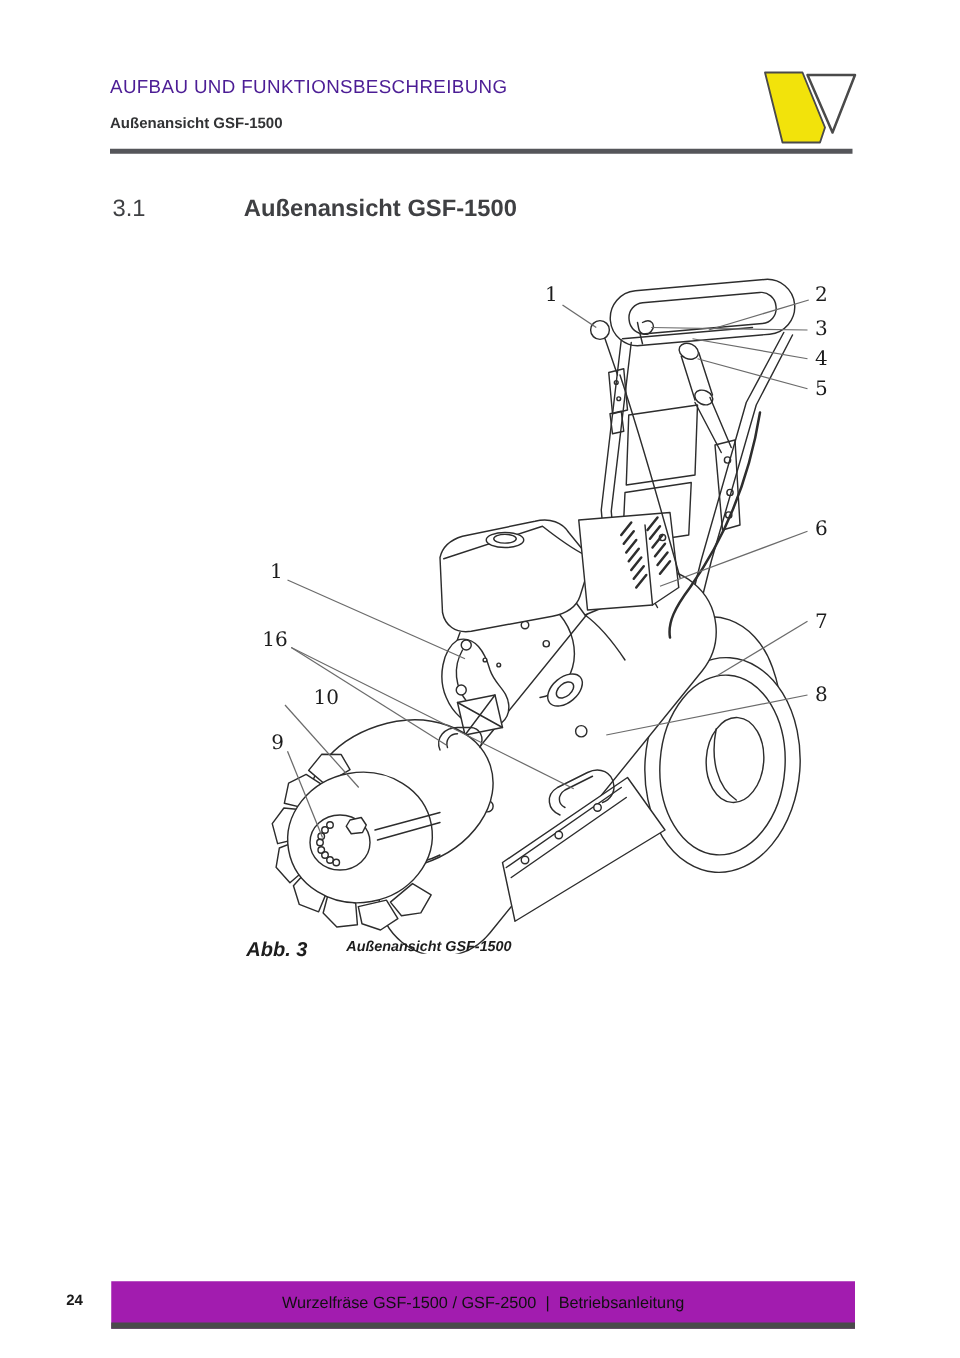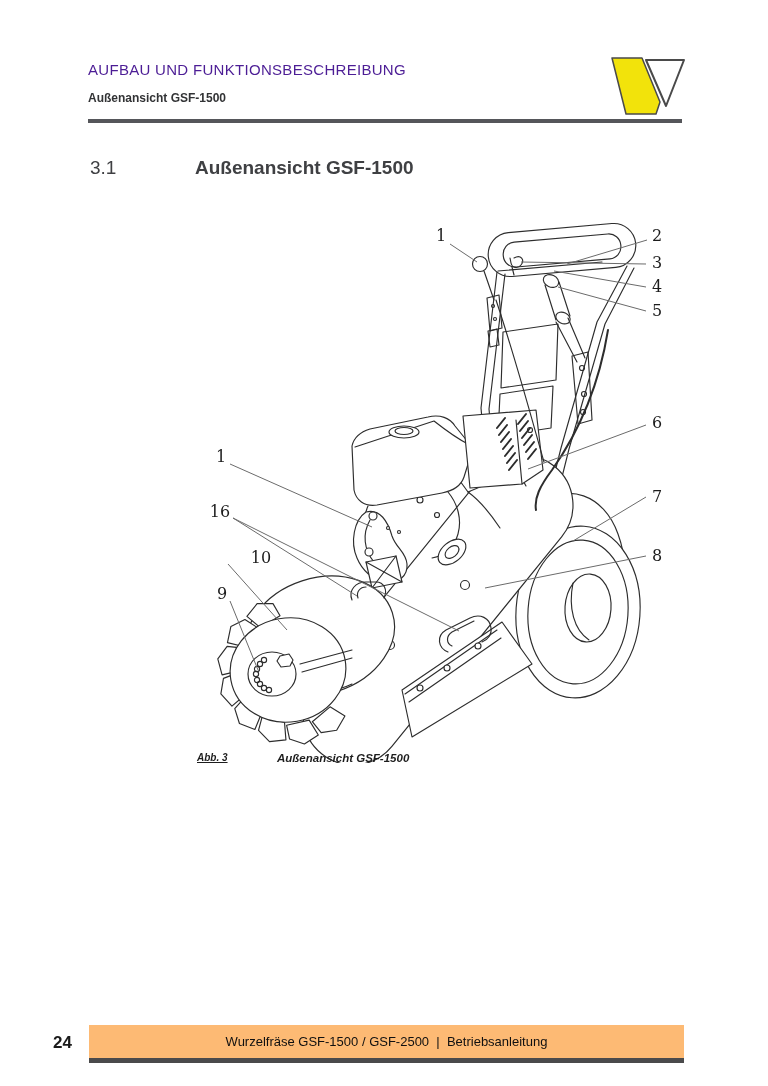--- a/index.html
+++ b/index.html
@@ -14,28 +14,28 @@
   .logo-svg{left:602px;top:50px;}
 
   
   .sec-num{left:90px;top:157px;font-size:19px;font-weight:400;color:#3f4043;}
   .sec-title{left:195px;top:157px;font-size:19px;font-weight:700;color:#3f4043;}
 
   
   .figure-svg{left:210px;top:218px;width:460px;height:545px;}
   .callout{position:absolute;transform:translate(-50%,-50%);
            font-family:"DejaVu Serif",serif;font-size:16px;color:#1c1c1c;line-height:1;}
-  .caption-label{left:197px;top:752px;font-size:10px;font-weight:700;font-style:italic;color:#1d1d1d;text-decoration:underline;}
+  .caption-label{left:197px;top:752px;font-size:16px;font-weight:700;font-style:italic;color:#1d1d1d;}
   .caption-text{left:277px;top:752px;font-size:11.5px;font-weight:700;font-style:italic;color:#1d1d1d;}
 
   
-  .footer-bar{left:89px;top:1025px;width:595px;height:33px;background:#fdba74;
+  .footer-bar{left:89px;top:1025px;width:595px;height:33px;background:#a21caf;
               border-bottom:5px solid #4a4a4b;display:flex;align-items:center;justify-content:center;}
   .footer-text{font-size:13px;color:#101010;white-space:pre;}
-  .page-number{left:53px;top:1033px;font-size:17px;font-weight:700;color:#1a1a1a;}
+  .page-number{left:53px;top:1033px;font-size:12px;font-weight:700;color:#1a1a1a;}
 </style>
 </head>
 <body>
 
 <div class="abs chapter-title">AUFBAU UND FUNKTIONSBESCHREIBUNG</div>
 <div class="abs section-subtitle">Außenansicht GSF-1500</div>
 <div class="abs header-rule"></div>
 
 <svg class="abs logo-svg" width="92" height="68" viewBox="602 48 92 68">
   <polygon points="646,58 684,58 666,104" fill="#ffffff" stroke="#4a4a4a" stroke-width="2" stroke-linejoin="round"></polygon>

